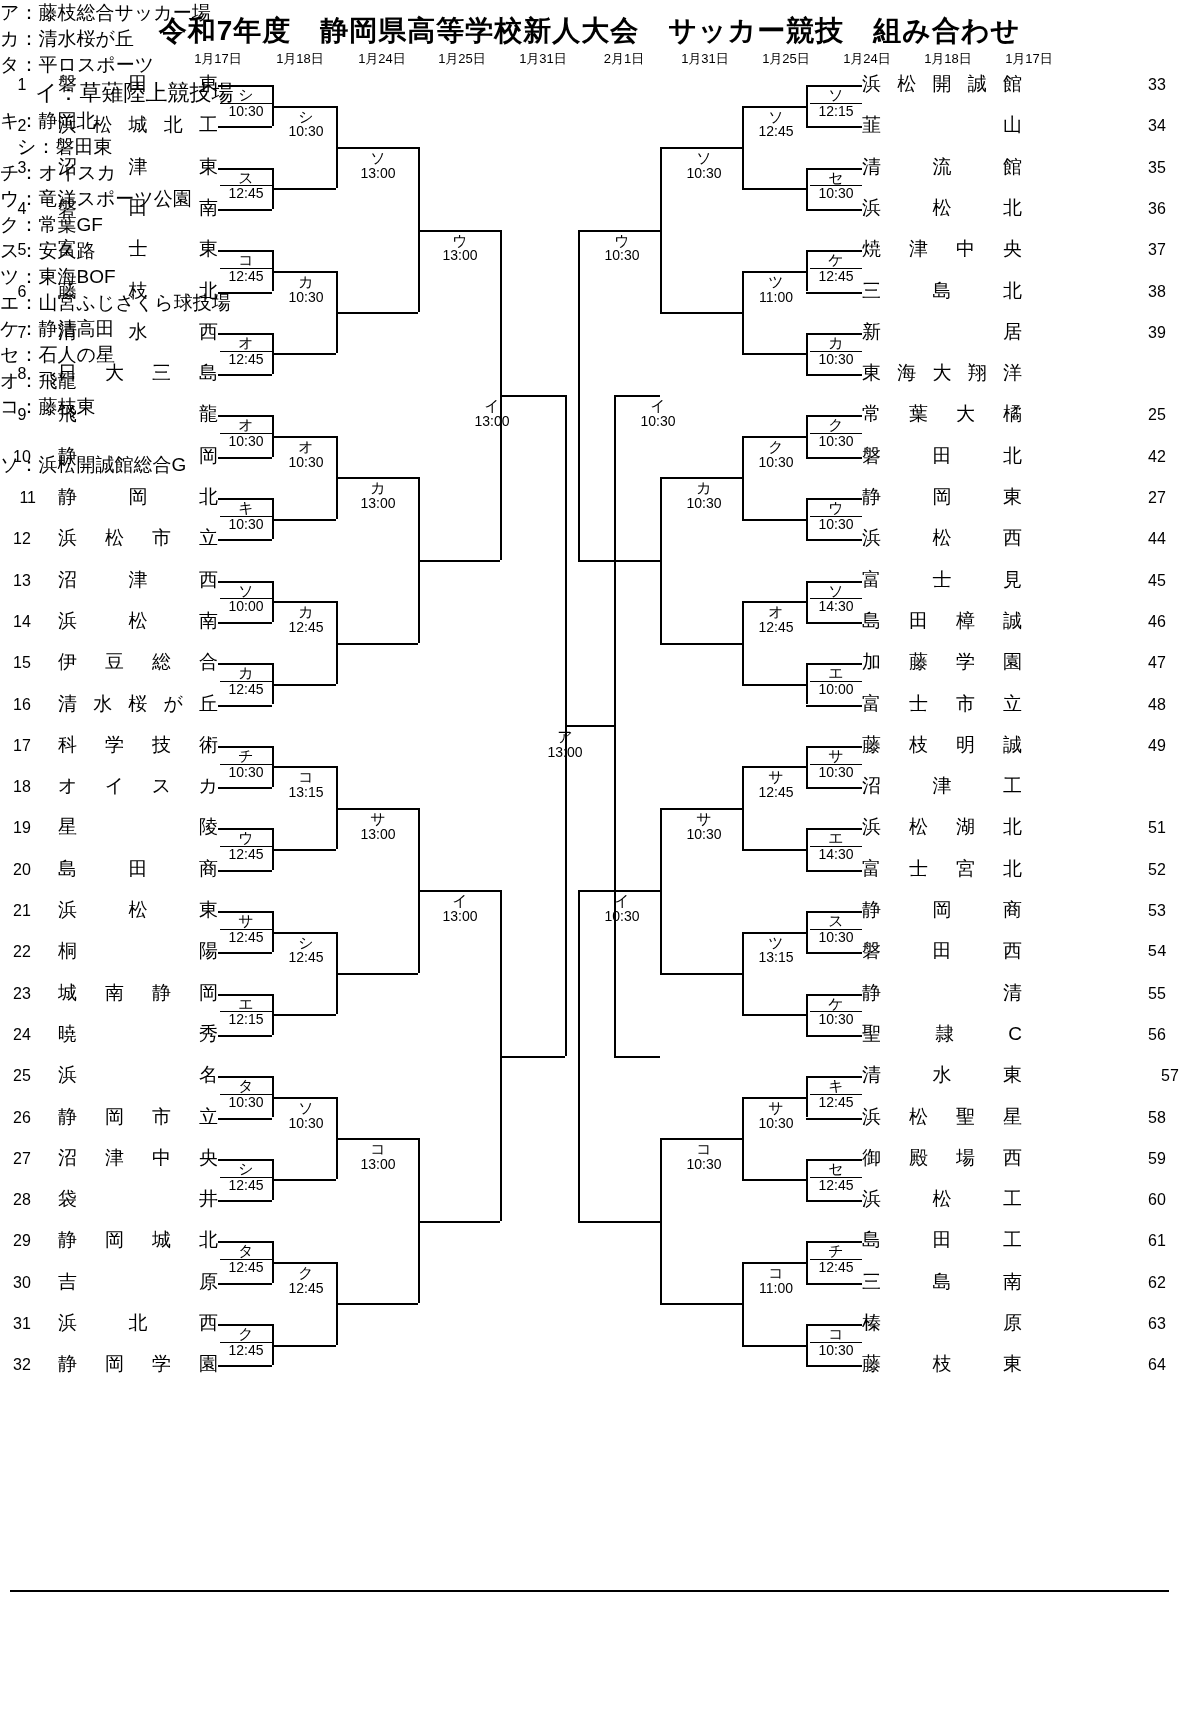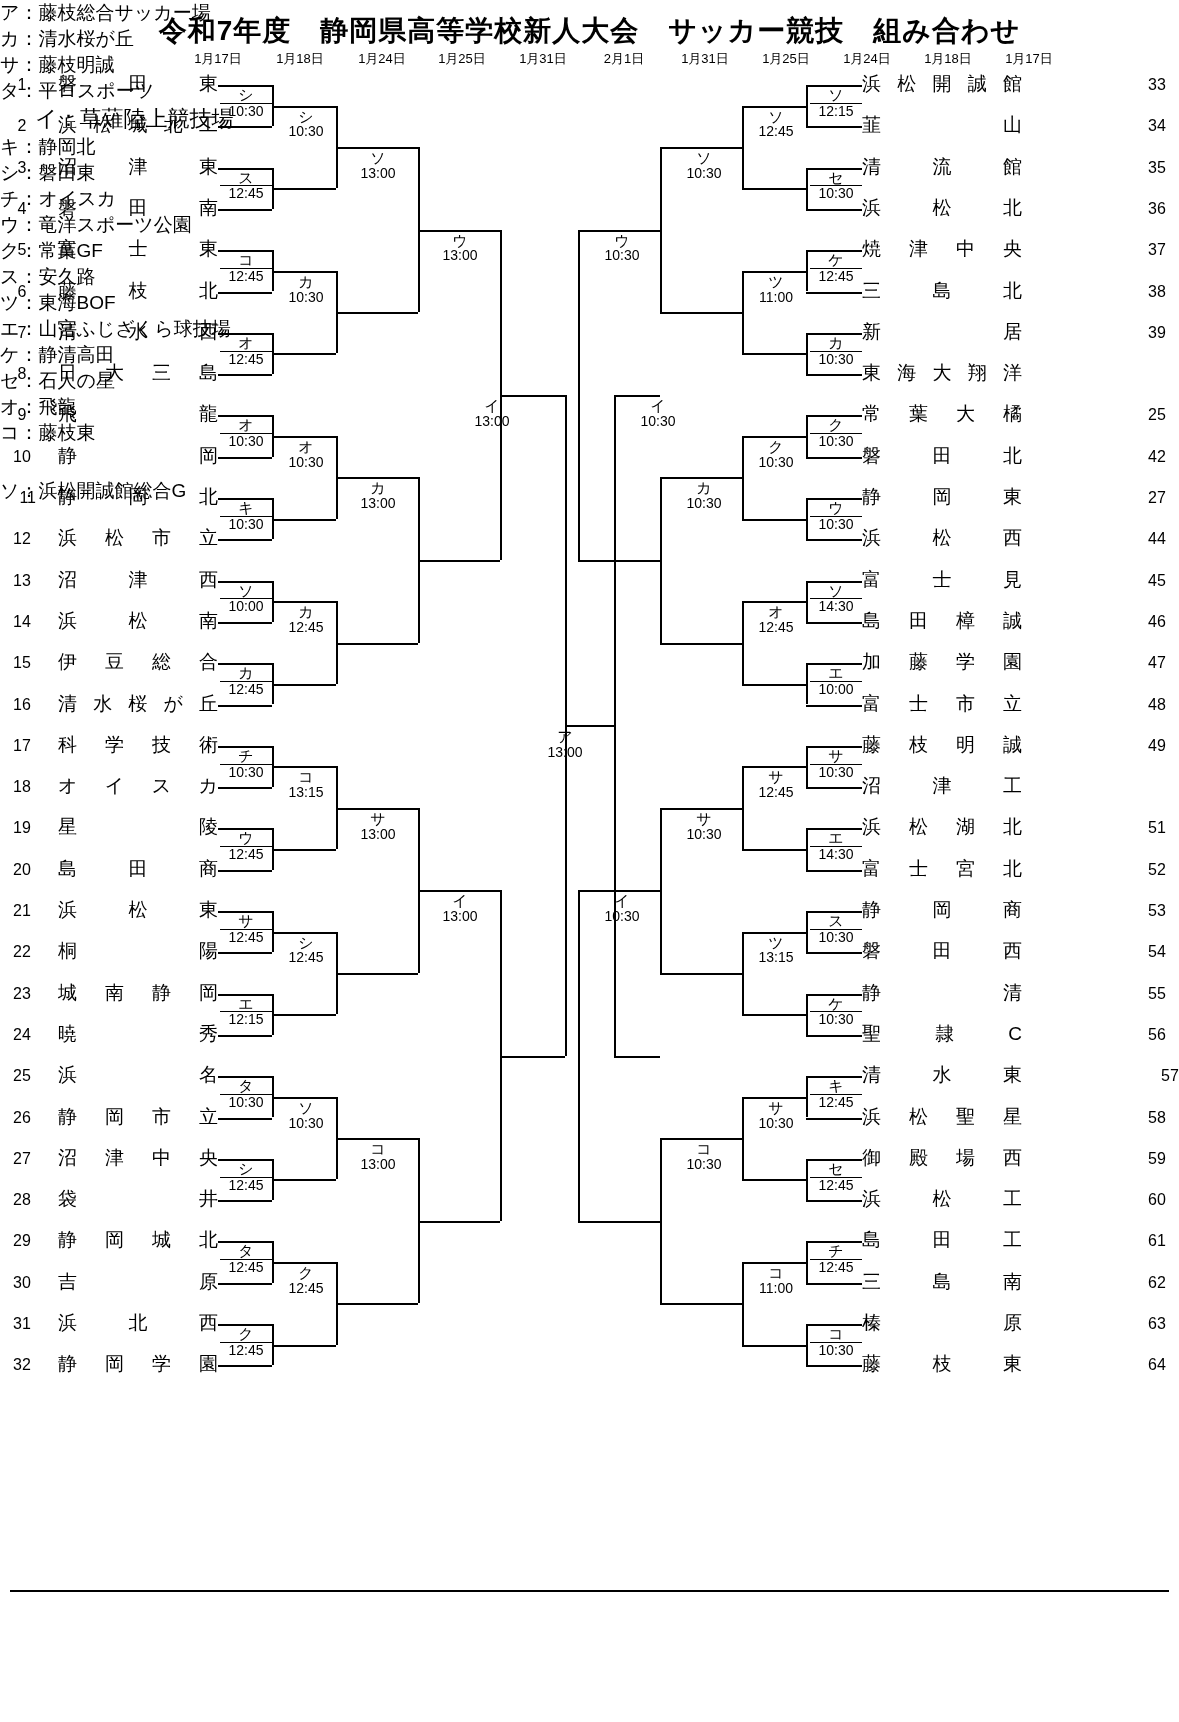--- a/index.html
+++ b/index.html
@@ -387,21 +387,21 @@
       <span>士</span>
       <span>宮</span>
       <span>北</span>
     </div>
     <div class="num" style="left:1143px;top:897px;height:28px;line-height:28px;">53</div>
     <div class="nameR" style="left:862px;top:895px;height:30px;line-height:30px;width:160px;">
       <span>静</span>
       <span>岡</span>
       <span>商</span>
     </div>
-    <div class="num" style="left:1143px;top:938.3px;height:28px;line-height:28px;">54</div>
+    <div class="num" style="left:1143px;top:938.3px;height:28px;line-height:28px;font-family:Liberation Mono, monospace;">54</div>
     <div class="nameR" style="left:862px;top:936.3px;height:30px;line-height:30px;width:160px;">
       <span>磐</span>
       <span>田</span>
       <span>西</span>
     </div>
     <div class="num" style="left:1143px;top:979.5999999999999px;height:28px;line-height:28px;">55</div>
     <div class="nameR" style="left:862px;top:977.5999999999999px;height:30px;line-height:30px;width:160px;">
       <span>静</span>
       <span>清</span>
     </div>
@@ -895,25 +895,24 @@
       <span class="tim">10:30</span>
     </div>
     <div class="h" style="left:565px;top:725.15px;width:49px;"></div>
     <div class="m" style="left:535px;top:729.15px;width:60px;">
       <span class="ven">ア</span>
       <span class="tim">13:00</span>
     </div>
     <div class="hr" style="top:1590px;"></div>
     <div class="lrow" style="left:24px;top:1598px;font-size:19px;"><span class="key" style="width: auto;">ア：</span><span>藤枝総合サッカー場</span></div>
     <div class="lrow" style="left:318px;top:1598px;font-size:19px;"><span class="key" style="width: auto;">カ：</span><span>清水桜が丘</span></div>
-    <div class="lrow" style="left:548px;top:1598px;font-size:19px;"><span class="key" style="width: auto;">サ：</span><span>藤枝明誠</span></div>
     <div class="lrow" style="left:784px;top:1598px;font-size:19px;"><span class="key" style="width: auto;">タ：</span><span>平ロスポーツ</span></div>
     <div class="lrow" style="left:24px;top:1626px;font-size:22px;margin-left:35px;"><span class="key" style="width: auto;">イ：</span><span>草薙陸上競技場</span></div>
     <div class="lrow" style="left:318px;top:1626px;font-size:19px;"><span class="key" style="width: auto;">キ：</span><span>静岡北</span></div>
-    <div class="lrow" style="left:548px;top:1626px;font-size:19px;"><span class="key" style="width: auto;">シ：</span><span>磐田東</span></div>
+    <div class="lrow" style="left:548px;top:1626px;font-size:19px;padding-left:17px;"><span class="key" style="width: auto;">シ：</span><span>磐田東</span></div>
     <div class="lrow" style="left:784px;top:1626px;font-size:19px;"><span class="key" style="width: auto;">チ：</span><span>オイスカ</span></div>
     <div class="lrow" style="left:24px;top:1654px;font-size:19px;"><span class="key" style="width: auto;">ウ：</span><span>竜洋スポーツ公園</span></div>
     <div class="lrow" style="left:318px;top:1654px;font-size:19px;"><span class="key" style="width: auto;">ク：</span><span>常葉GF</span></div>
     <div class="lrow" style="left:548px;top:1654px;font-size:19px;"><span class="key" style="width: auto;">ス：</span><span>安久路</span></div>
     <div class="lrow" style="left:784px;top:1654px;font-size:19px;"><span class="key" style="width: auto;">ツ：</span><span>東海BOF</span></div>
     <div class="lrow" style="left:24px;top:1682px;font-size:19px;"><span class="key" style="width: auto;">エ：</span><span>山宮ふじざくら球技場</span></div>
     <div class="lrow" style="left:318px;top:1682px;font-size:19px;"><span class="key" style="width: auto;">ケ：</span><span>静清高田</span></div>
     <div class="lrow" style="left:548px;top:1682px;font-size:19px;"><span class="key" style="width: auto;">セ：</span><span>石人の星</span></div>
     <div class="lrow" style="left:24px;top:1710px;font-size:19px;"><span>オ：</span><span>飛龍</span></div>
     <div class="lrow" style="left:318px;top:1710px;font-size:19px;"><span>コ：</span><span>藤枝東</span></div>

